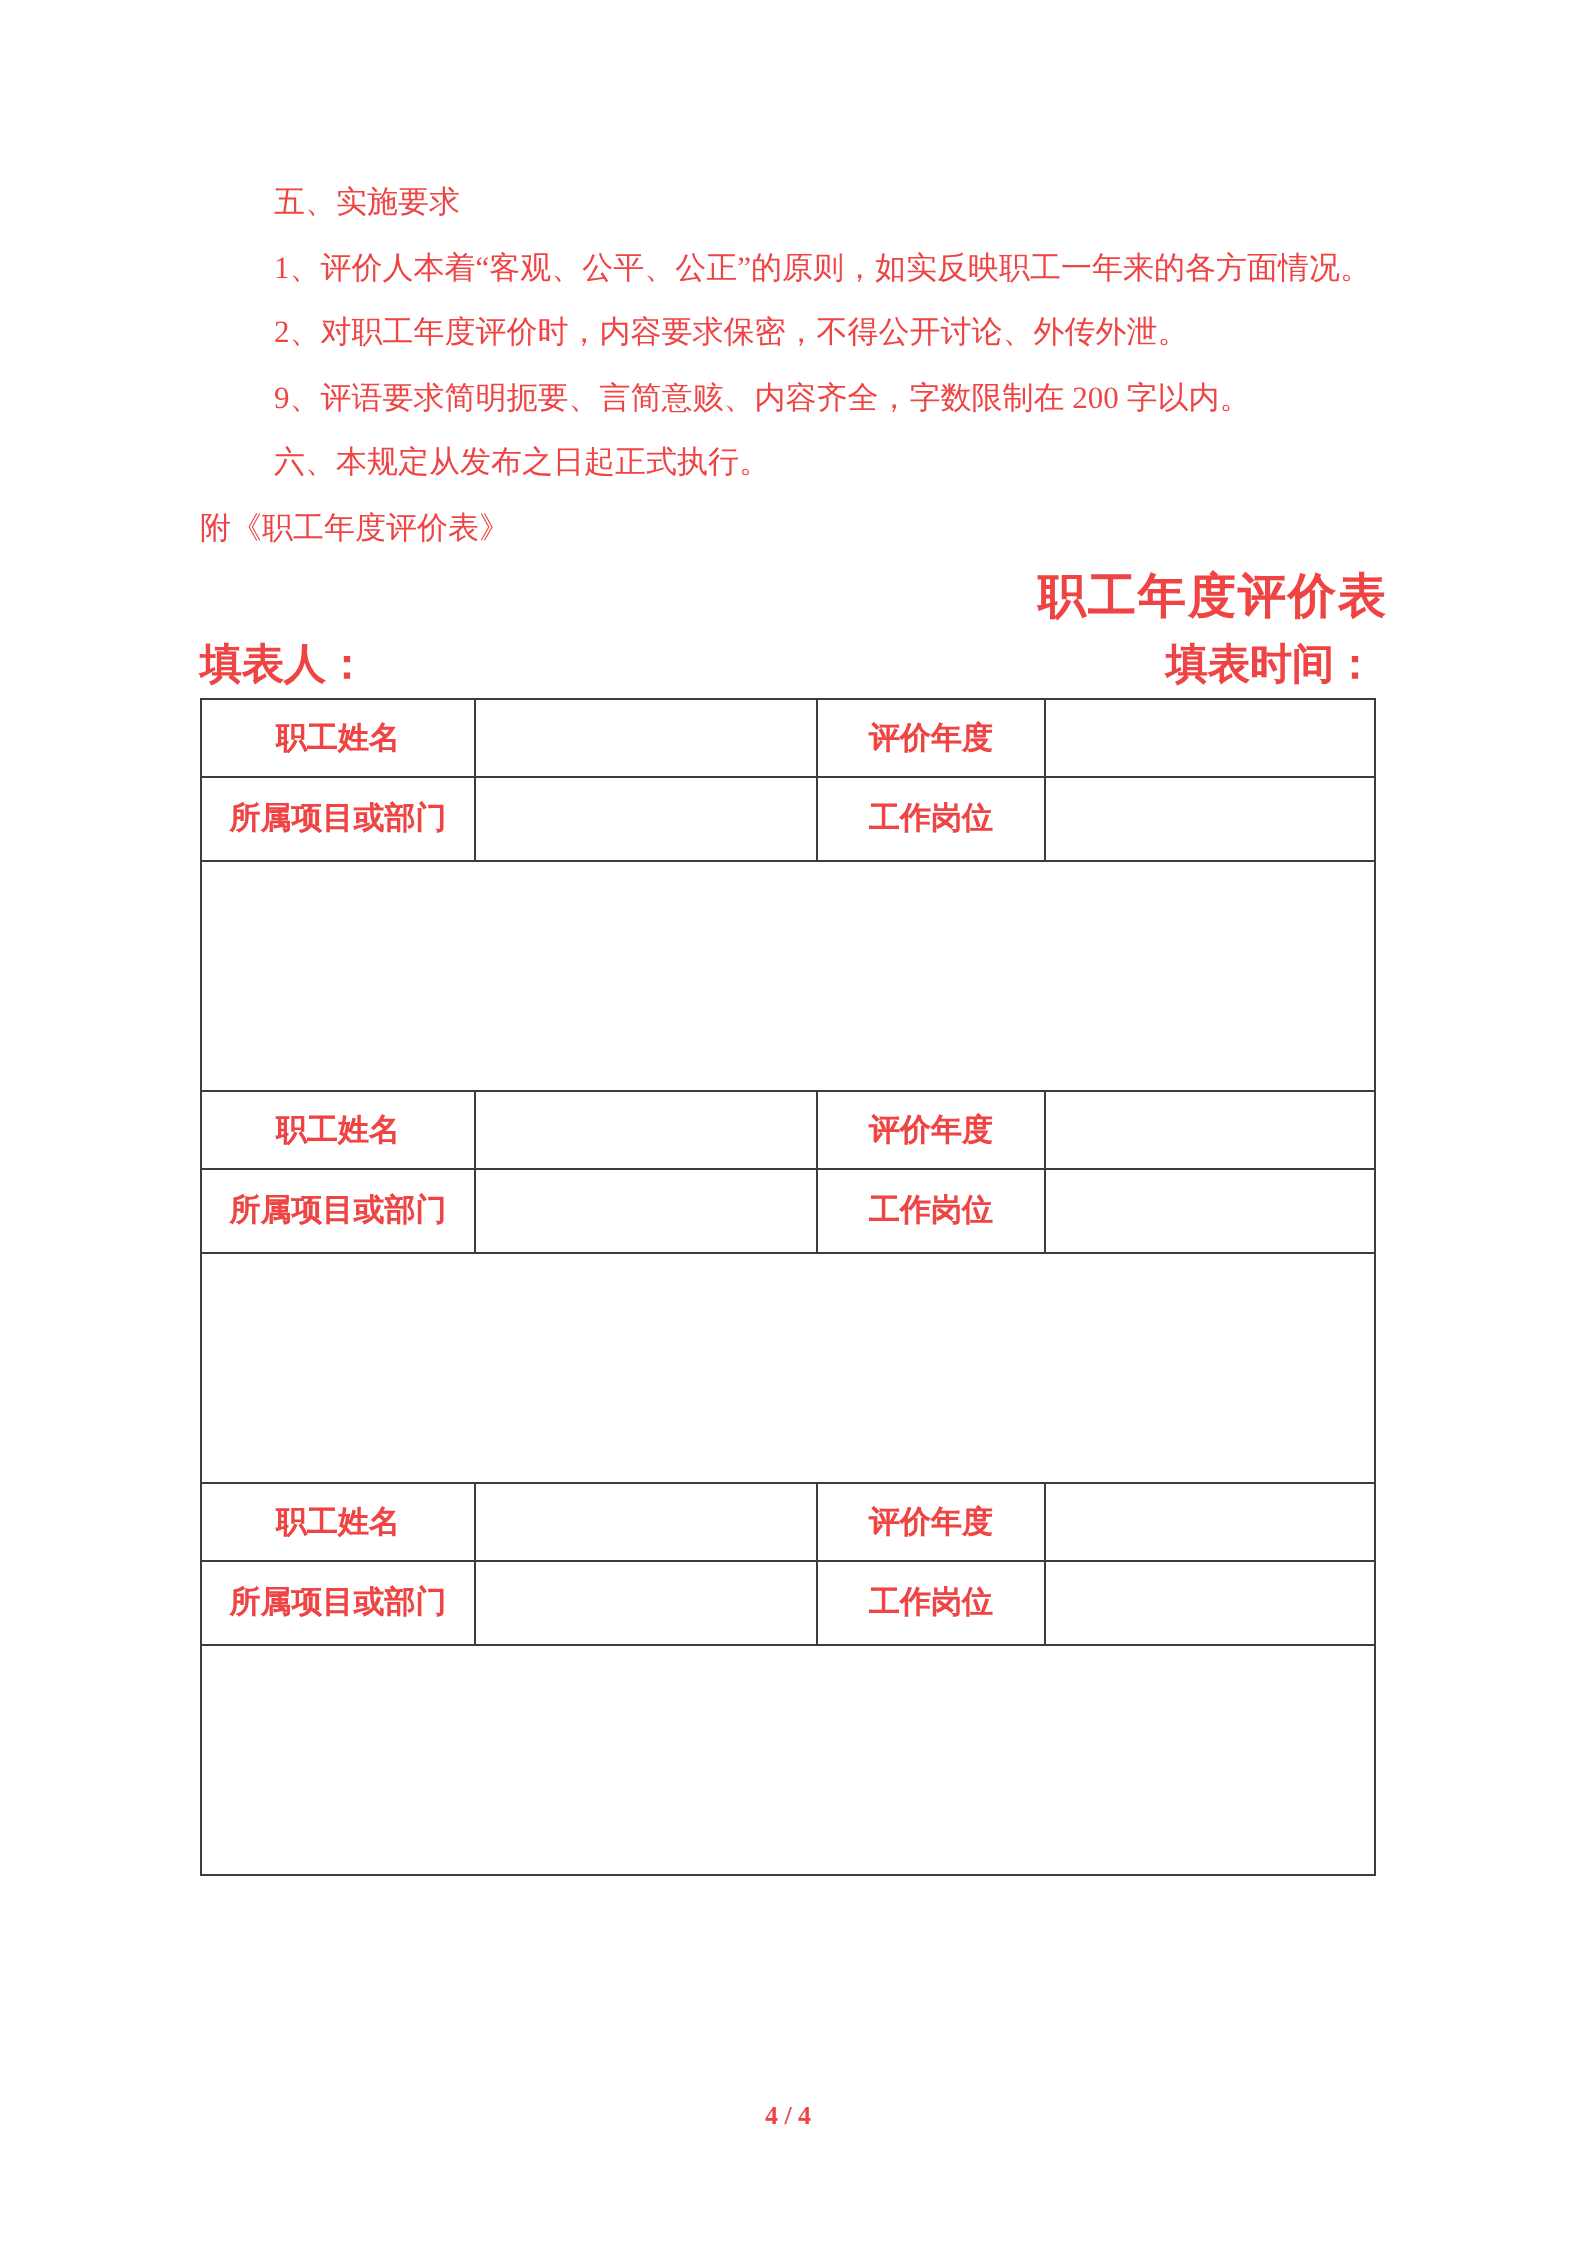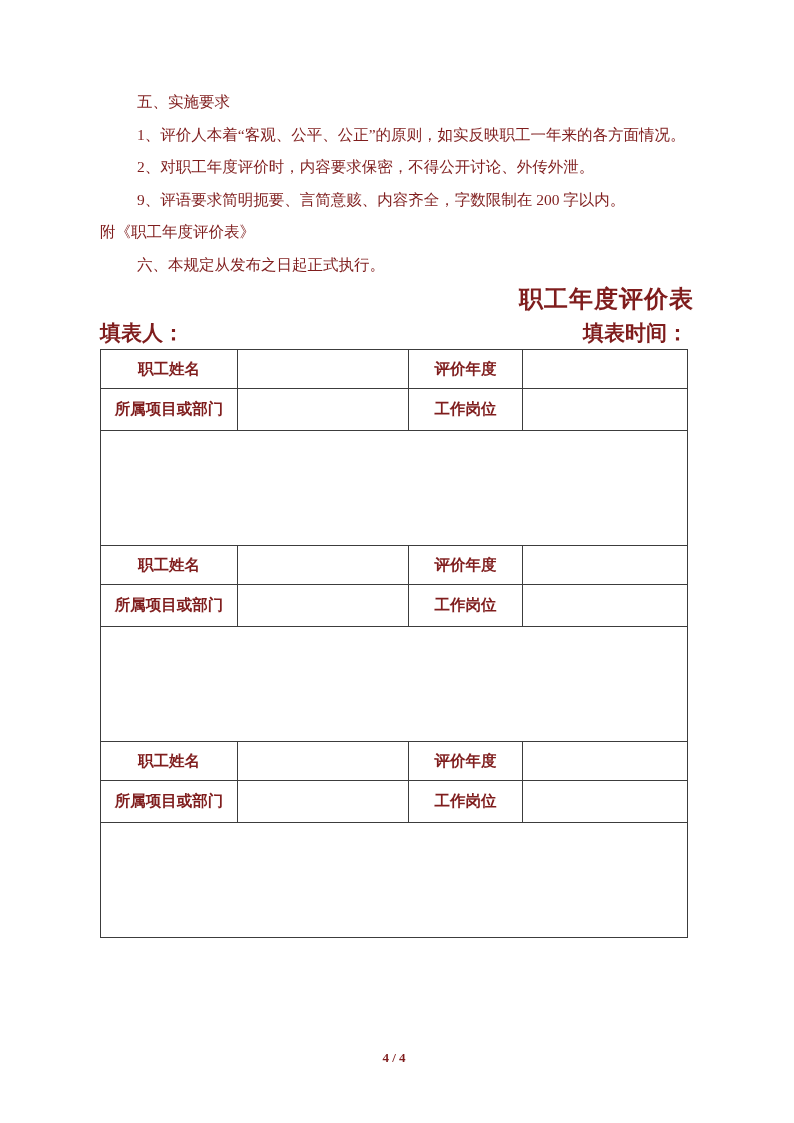--- a/index.html
+++ b/index.html
@@ -3,21 +3,21 @@
 <meta charset="utf-8">
 <style>
   html, body { margin: 0; padding: 0; background: #e8e8e8; }
   .page {
     position: relative;
     width: 794px;
     height: 1123px;
     margin: 0 auto;
     background: #ffffff;
     font-family: "Liberation Serif", "DejaVu Serif", serif;
-    color: #7f1d1d;
+    color: #ef4444;
     overflow: hidden;
   }
   .content {
     position: absolute;
     left: 100px;
     top: 86px;
     width: 594px;
   }
   .para {
     font-size: 15.5px;
@@ -81,22 +81,22 @@
 </head>
 <body>
 
 <div class="page">
   <div class="content">
 
     <p class="para indent">五、实施要求</p>
     <p class="para indent">1、评价人本着“客观、公平、公正”的原则，如实反映职工一年来的各方面情况。</p>
     <p class="para indent">2、对职工年度评价时，内容要求保密，不得公开讨论、外传外泄。</p>
     <p class="para indent">9、评语要求简明扼要、言简意赅、内容齐全，字数限制在 200 字以内。</p>
+    <p class="para indent">六、本规定从发布之日起正式执行。</p>
     <p class="para">附《职工年度评价表》</p>
-    <p class="para indent">六、本规定从发布之日起正式执行。</p>
 
     <div class="form-title">职工年度评价表</div>
 
     <div class="meta-row">
       <span class="meta-filler">填表人：</span>
       <span class="meta-fill-time">填表时间：</span>
     </div>
 
     <table class="eval">
       <colgroup>

